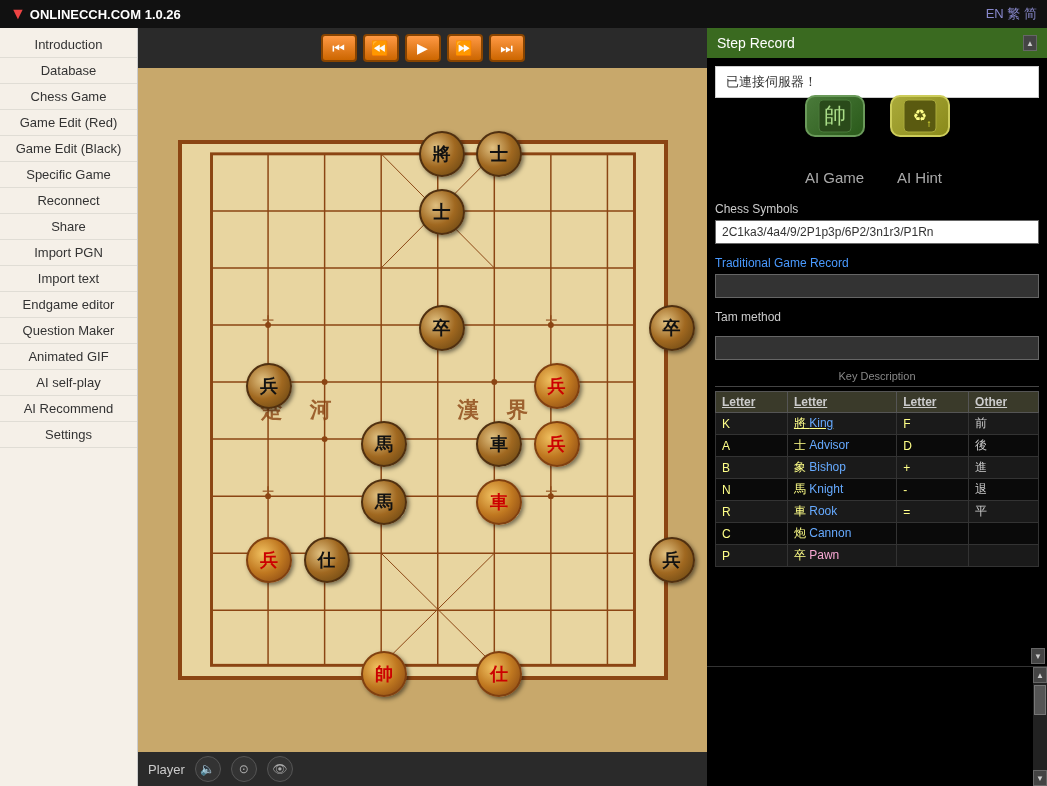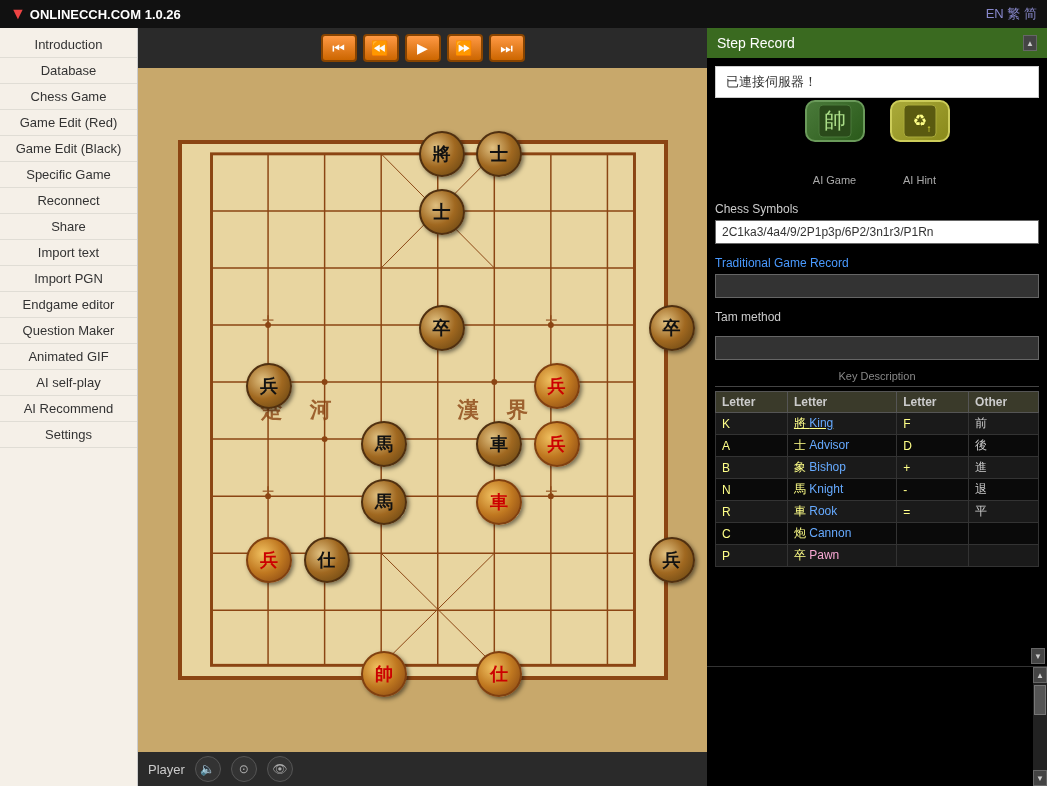--- a/index.html
+++ b/index.html
@@ -223,21 +223,21 @@
       border: 2px solid #5a8acc;
     }
 
     .tool-ai-hint {
       background: linear-gradient(135deg, #aaaa3a, #8a8a1a);
       border: 2px solid #cccc5a;
     }
 
     .tool-label {
       color: #aaa;
-      font-size: 11px;
+      font-size: 15px;
       text-align: right;
       margin-top: 28px;
     }
 
     #symbols-section {
       background: #000;
       padding: 6px 8px;
     }
 
     .section-label {
@@ -307,20 +307,21 @@
       border-collapse: collapse;
       font-size: 12px;
     }
 
     .key-table th {
       background: #3a3a2a;
       color: #ccc;
       padding: 3px 6px;
       text-align: left;
       border: 1px solid #555;
+      text-decoration: underline;
     }
 
     .key-table td {
       color: #ccc;
       padding: 2px 6px;
       border: 1px solid #333;
     }
 
     .key-table tr:nth-child(odd) td { background: #1a1a1a; }
     .key-table tr:nth-child(even) td { background: #0a0a0a; }
@@ -388,22 +389,22 @@
   <div id="left-panel">
     <div id="nav-menu">
     <div class="nav-item">Introduction</div>
         <div class="nav-item">Database</div>
         <div class="nav-item">Chess Game</div>
         <div class="nav-item">Game Edit (Red)</div>
         <div class="nav-item">Game Edit (Black)</div>
         <div class="nav-item">Specific Game</div>
         <div class="nav-item">Reconnect</div>
         <div class="nav-item">Share</div>
+        <div class="nav-item">Import PGN</div>
         <div class="nav-item">Import text</div>
-        <div class="nav-item">Import PGN</div>
         <div class="nav-item">Endgame editor</div>
         <div class="nav-item">Question Maker</div>
         <div class="nav-item">Animated GIF</div>
         <div class="nav-item">AI self-play</div>
         <div class="nav-item">AI Recommend</div>
         <div class="nav-item">Settings</div>
       </div>
   </div>
 
   <div id="board-area">

